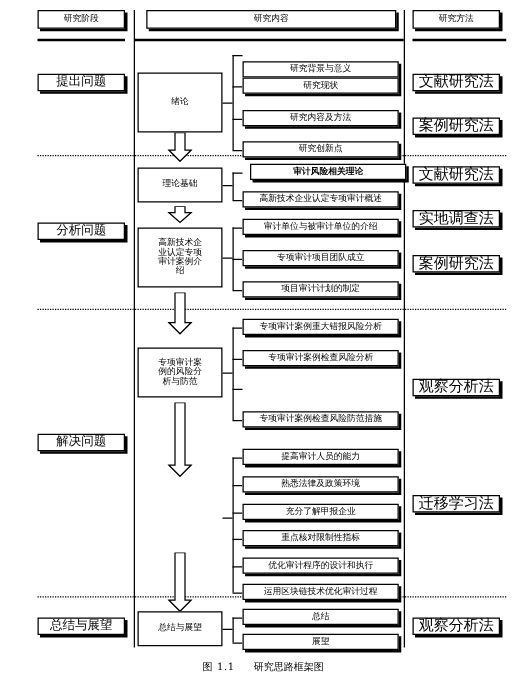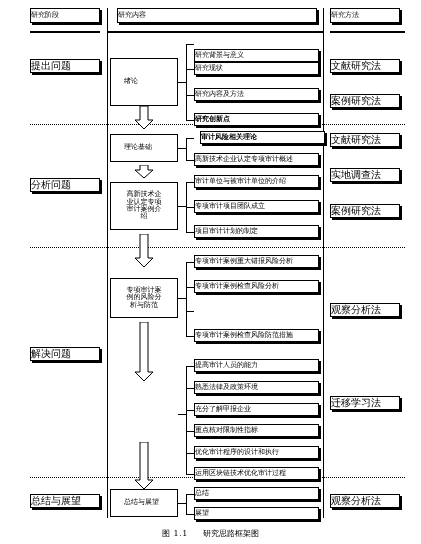--- a/index.html
+++ b/index.html
@@ -6,27 +6,27 @@
   body{
     width:421px;height:544px;background:#fff;
     font-family:"DejaVu Sans","Liberation Sans",sans-serif;
     color:#000;position:relative;overflow:hidden;
   }
   #diagram{position:absolute;left:0;top:0;width:421px;height:544px;}
 
   
   .box{
     position:absolute;border:1px solid #000;background:#fff;
-    box-sizing:border-box;display:flex;align-items:center;justify-content:flex-start;
+    box-sizing:border-box;display:flex;align-items:center;justify-content:center;
     text-align:center;line-height:1.05;
   }
   .shadow{box-shadow:2px 2px 0 0 #000;}
   .hdr{font-size:7px;}
   .stage{font-size:10px;}
-  .method{font-size:10px;}
+  .method{font-size:12px;font-family:Liberation Mono, monospace;}
   .mainbox{font-size:7px;padding:13px;}
   .sub{font-size:7px;}
 
   
   .vline{position:absolute;width:1px;background:#000;}
   .hrule{position:absolute;height:2px;background:#000;}
   .dotted{
     position:absolute;height:0;border-top:1px dotted #000;
   }
 
@@ -123,21 +123,21 @@
 
   <div class="box sub shadow" style="left:194px;top:37px;width:125px;height:13px;margin-top:12px;">
     <span>研究背景与意义</span>
   </div>
   <div class="box sub shadow" style="left:194px;top:62px;width:125px;height:13px;">
     <span>研究现状</span>
   </div>
   <div class="box sub shadow" style="left:194px;top:88px;width:125px;height:13px;">
     <span>研究内容及方法</span>
   </div>
-  <div class="box sub shadow" style="left:194px;top:113px;width:125px;height:13px;font-weight:bold;">
+  <div class="box sub shadow" style="left:194px;top:113px;width:125px;height:13px;">
     <span>研究创新点</span>
   </div>
 
   <svg class="arrow" style="left:134px;top:106px;" width="20" height="24" viewBox="0 0 20 24">
     <polygon points="6,0 14,0 14,14 19,14 10,23 1,14 6,14" fill="#ffffff" stroke="#000000" stroke-width="1"></polygon>
   </svg>
 
   <div class="box mainbox" style="left:110px;top:134px;width:68px;height:28px;">
     <span>理论基础</span>
   </div>

